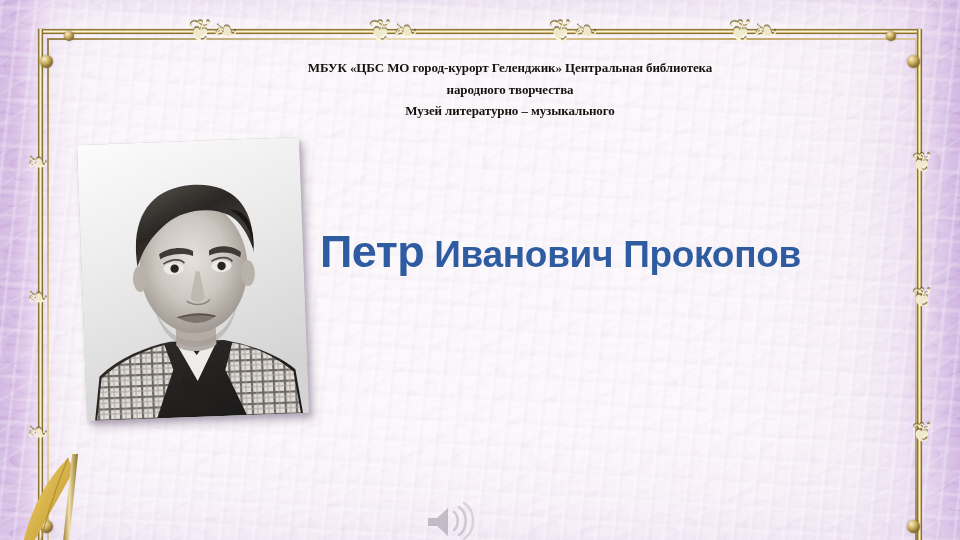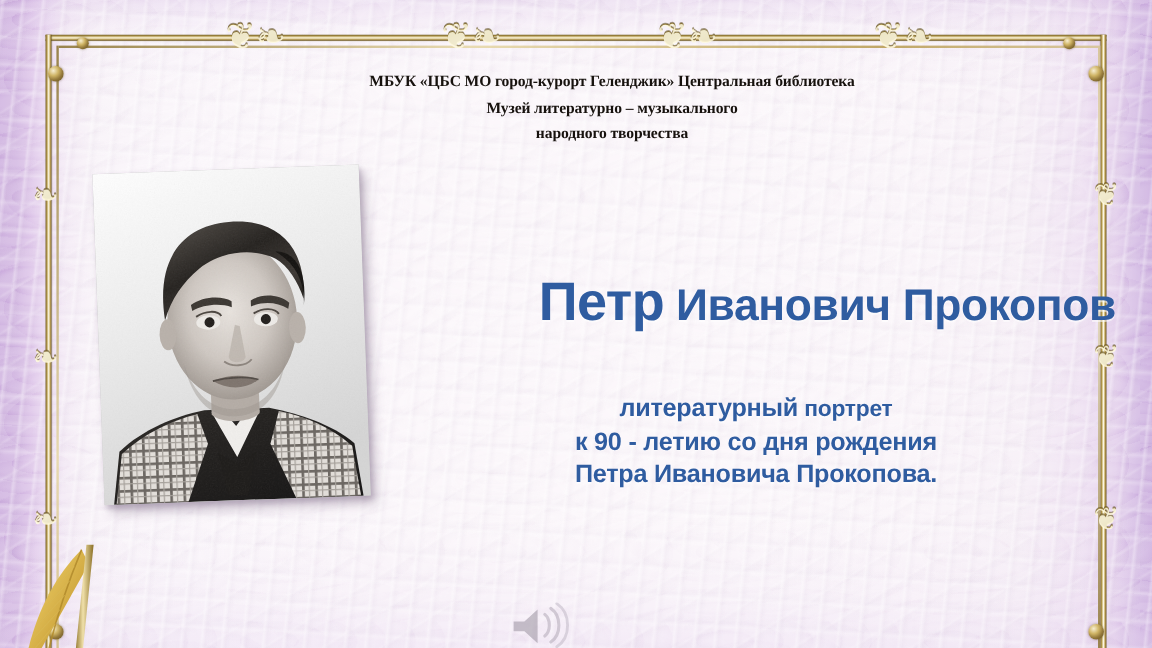--- a/index.html
+++ b/index.html
@@ -212,21 +212,21 @@
     overflow: hidden;
   }
   .photo-wrap svg { display: block; width: 100%; height: 100%; }
 
   
   .title {
     position: absolute;
     left: 320px;
     top: 226px;
     width: 610px;
-    text-align: right;
+    text-align: left;
     color: #2F5CA0;
     font-family: "Liberation Sans", sans-serif;
     font-weight: 700;
     white-space: nowrap;
     text-shadow: 0 1px 0 rgba(255,255,255,.55);
   }
   .title .t-first {
     font-size: 45px;
     letter-spacing: -0.5px;
   }
@@ -306,22 +306,22 @@
     <div class="orn orn-v" style="left:-11px; top:255px;">❧</div>
     <div class="orn orn-v" style="left:-11px; top:390px;">❧</div>
 
     <div class="orn orn-v" style="right:-11px; top:120px;">❦</div>
     <div class="orn orn-v" style="right:-11px; top:255px;">❦</div>
     <div class="orn orn-v" style="right:-11px; top:390px;">❦</div>
   </div>
 
   <div class="header">
     <div>МБУК «ЦБС МО город-курорт Геленджик» Центральная библиотека</div>
+    <div>народного творчества</div>
     <div>Музей литературно – музыкального</div>
-    <div>народного творчества</div>
   </div>
 
   <div class="photo-wrap">
     <svg viewBox="0 0 222 276" preserveAspectRatio="none" role="img">
       <defs>
         <linearGradient id="pbg" x1="0" y1="0" x2="0.3" y2="1">
           <stop offset="0%" stop-color="#ffffff"></stop>
           <stop offset="45%" stop-color="#efefef"></stop>
           <stop offset="100%" stop-color="#d6d6d6"></stop>
         </linearGradient>
@@ -399,25 +399,20 @@
       <ellipse cx="166" cy="134" rx="7" ry="13" fill="#b9b1aa"></ellipse>
 
       <rect width="222" height="276" fill="none" filter="url(#grain)" opacity=".55"></rect>
     </svg>
   </div>
 
   <div class="title">
     <span class="t-first">Петр</span><span class="t-rest"> Иванович Прокопов</span>
   </div>
 
-  <div class="subtitle">
-    <div class="sub-l1"><span>литературный</span><span class="small"> портрет</span></div>
-    <div class="sub-l2">к 90 - летию со дня рождения</div>
-    <div class="sub-l3">Петра Ивановича Прокопова.</div>
-  </div>
 
   <div class="quill">
     <svg width="120" height="100" viewBox="0 0 120 100">
       <defs>
         <linearGradient id="feath" x1="0" y1="0" x2="1" y2="1">
           <stop offset="0%" stop-color="#f4dd9a"></stop>
           <stop offset="35%" stop-color="#e0bd55"></stop>
           <stop offset="70%" stop-color="#c99f37"></stop>
           <stop offset="100%" stop-color="#a87f22"></stop>
         </linearGradient>

